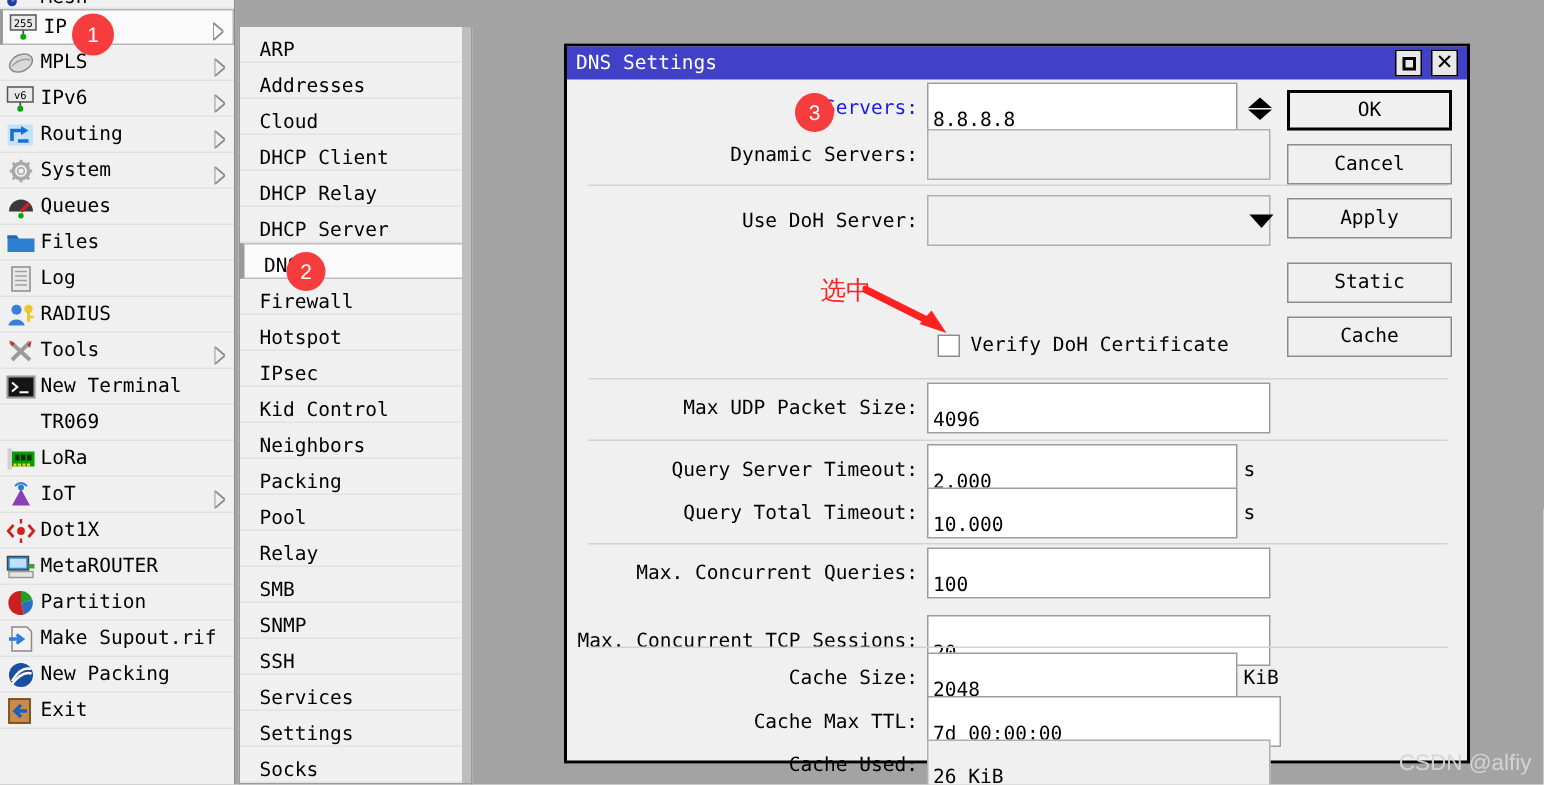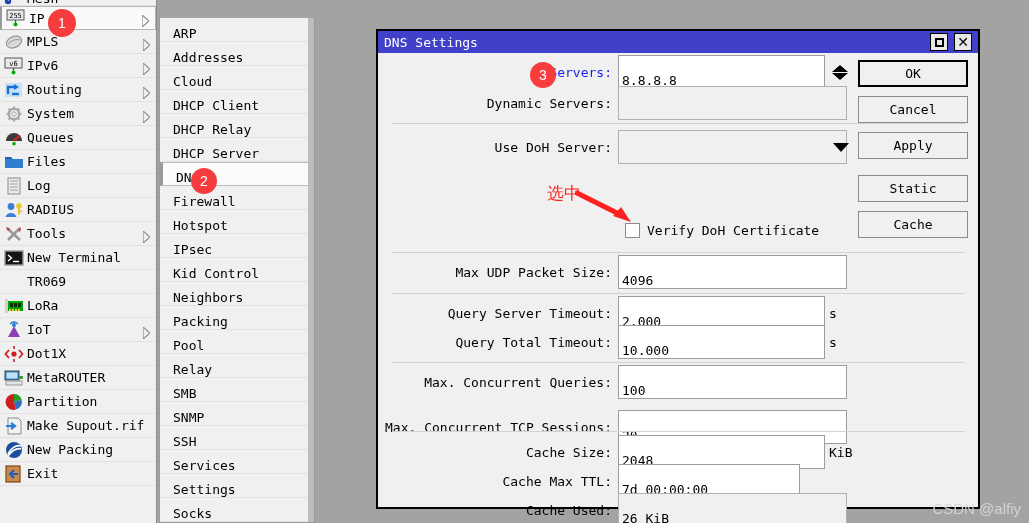--- a/index.html
+++ b/index.html
@@ -777,21 +777,21 @@
     <div class="sep" style="top:378px;"></div>
 
     <div class="frow" style="top:388px;">
       <span class="flabel">Cache Size:</span>
       <span class="finput" style="width:207px;">2048</span>
       <span class="unit">KiB</span>
     </div>
 
     <div class="frow" style="top:417px;">
       <span class="flabel">Cache Max TTL:</span>
-      <span class="finput" style="width:182px;">7d 00:00:00</span>
+      <span class="finput" style="width:236px;">7d 00:00:00</span>
     </div>
 
     <div class="frow" style="top:446px;">
       <span class="flabel">Cache Used:</span>
       <span class="finput readonly" style="width:229px;">26 KiB</span>
     </div>
 
     <div class="sbtn default" style="top:7px;">
       <span>OK</span>
     </div>

